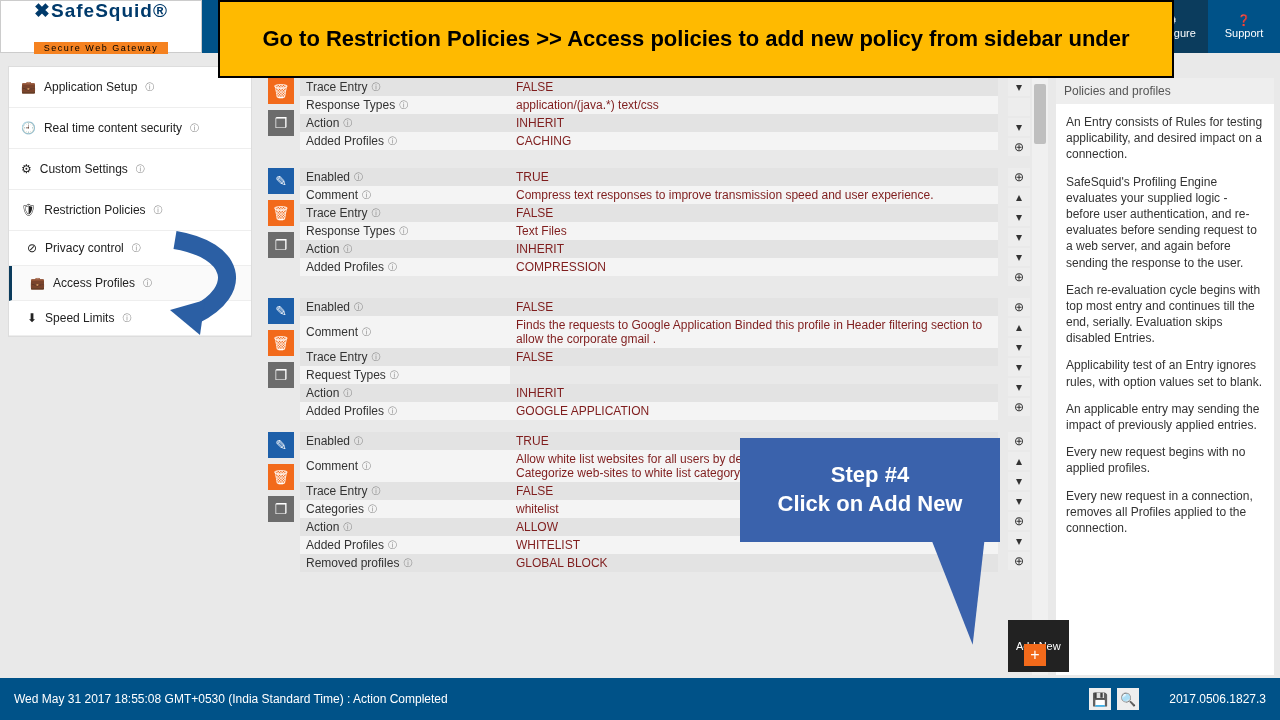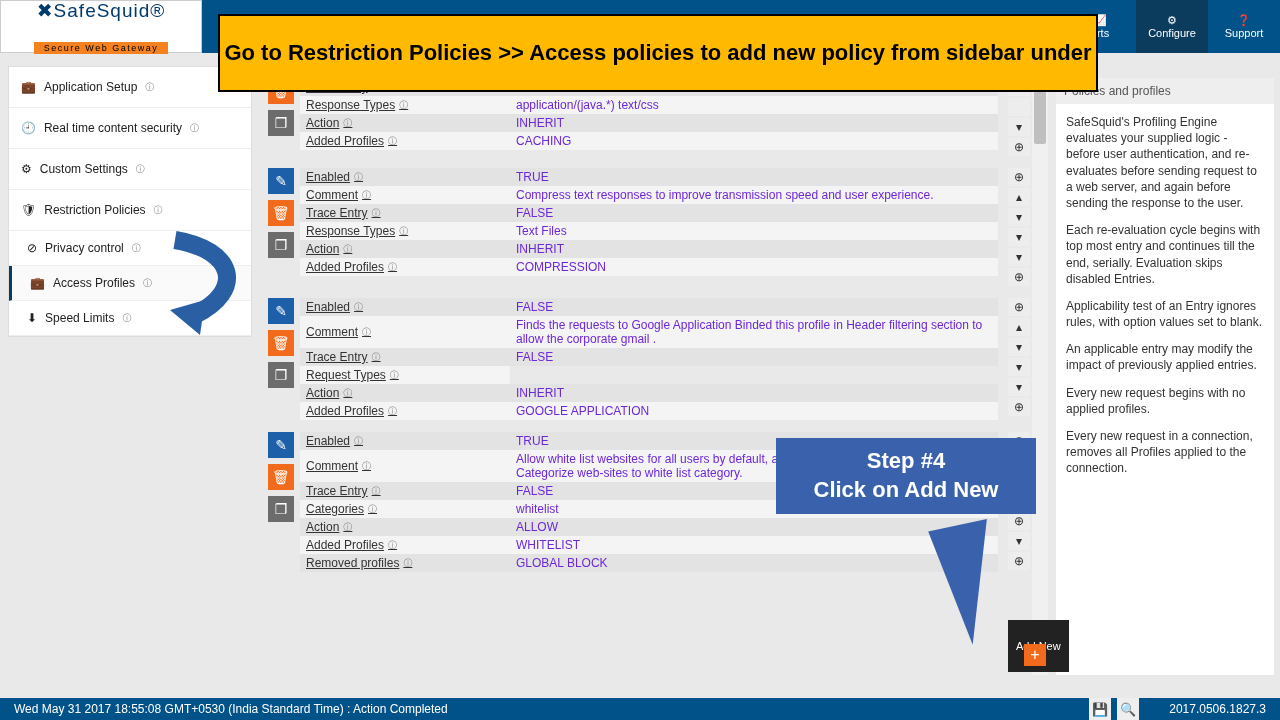--- a/index.html
+++ b/index.html
@@ -1,23 +1,23 @@
 <!DOCTYPE html>
 <html><head>
 <meta charset="utf-8">
 <style>
   * { box-sizing: border-box; margin: 0; padding: 0; }
   body { font-family: "Segoe UI", Arial, sans-serif; font-size: 12px; background: #e9e9e9; width: 1280px; height: 720px; overflow: hidden; position: relative; }
   
   
   .topbar { position: absolute; top:0; left:0; right:0; height:53px; background:#005288; display:flex; }
   .logo-box { background:#fff; border:1px solid #ccc; height:53px; width:202px; display:flex; flex-direction:column; align-items:center; justify-content:center; }
-  .logo-main { font-size:19px; font-weight:normal; color:#003a6b; letter-spacing:1px;}
+  .logo-main { font-size:19px; font-weight:bold; color:#003a6b; letter-spacing:1px;}
   .logo-sub  { font-size:9px; background:#f58220; color:#000; padding:1px 10px; letter-spacing:1.5px; margin-top:20px;}
-  .banner { position:absolute; top:14px; left:218px; width:880px; height:78px; background:#ffba00; border:2px solid #000; display:flex; align-items:center; justify-content:center; font-size:22px; font-weight:bold; text-align:center; z-index:20;}
+  .banner { position:absolute; top:0; left:218px; width:956px; height:78px; background:#ffba00; border:2px solid #000; display:flex; align-items:center; justify-content:center; font-size:22px; font-weight:bold; text-align:center; z-index:20;}
   .nav-btn { color:#fff; width:72px; height:53px; display:flex; flex-direction:column; align-items:center; justify-content:center; font-size:11px;}
   .nav-btn.conf { background:#0b3c5d; }
   .nav-spacer { flex:1; }
   
   
   .sidebar { position:absolute; top:66px; left:8px; width:244px; background:#fff; border:1px solid #ddd;}
   .side-item { padding:13px 12px; border-bottom:1px solid #eee; display:flex; align-items:center; gap:8px; color:#222; position:relative;}
   .side-item.sub { padding:10px 18px; }
   .side-item.active { border-left:3px solid #0b3c5d; background:#fafafa;}
   .info-dot { font-size:9px; color:#888; }
@@ -27,40 +27,40 @@
   
   .main { position:absolute; top:78px; left:268px; width:762px; bottom:45px; overflow:hidden; }
   .entry-block { margin-bottom:12px; display:flex; gap:6px;}
   .entry-actions { display:flex; flex-direction:column; gap:6px;}
   .act { width:26px; height:26px; display:flex; align-items:center; justify-content:center; color:#fff; font-size:14px;}
   .act.edit{ background:#1d5fa9;} .act.del{background:#f26a1b;} .act.copy{background:#6c6c6c;}
   .entry-table { flex:1; }
   .row { display:flex; }
   .row:nth-child(odd) .lbl,.row:nth-child(odd) .val{ background:#e3e3e3;}
   .row:nth-child(even) .lbl,.row:nth-child(even) .val{ background:#f4f4f4;}
-  .lbl { width:210px; padding:2px 6px; display:flex; align-items:center; gap:4px; color:#333;text-decoration:underline; }
-  .val { flex:1; padding:2px 6px; color:#6d28d9; }
+  .lbl { width:210px; padding:2px 6px; display:flex; align-items:center; gap:4px; color:#333; }
+  .val { flex:1; padding:2px 6px; color:#7f1d1d; }
   .indic { width:22px; display:flex; flex-direction:column; gap:2px; margin-left:4px;}
   .ind-btn { width:22px; height:18px; background:#ededed; display:flex; align-items:center;justify-content:center;font-size:12px;color:#333;}
   .scrollbar { position:absolute; top:78px; left:1032px; width:16px; bottom:45px; background:#f0f0f0;}
   .scroll-thumb { position:absolute; top:6px; left:2px; width:12px; height:60px; background:#bfbfbf; border-radius:2px;}
   
   
   .rpanel { position:absolute; top:78px; right:6px; width:218px; bottom:45px; background:#fff; padding:8px 10px; overflow:hidden; font-size:12px; color:#333;}
   .rpanel h4 { background:#eee; padding:6px 8px; margin:-8px -10px 10px -10px; font-weight:normal; color:#555;}
   .rpanel p { margin-bottom:11px; line-height:1.35;}
   
   
-  .call4 { position:absolute; top:438px; left:740px; width:260px; height:76px; background:#3a62ac; color:#fff; font-size:22px; font-weight:bold; display:flex; flex-direction:column; align-items:center; justify-content:center; z-index:25; text-align:center; line-height:1.3;margin-left:36px;}
+  .call4 { position:absolute; top:438px; left:740px; width:260px; height:104px; background:#3a62ac; color:#fff; font-size:22px; font-weight:bold; display:flex; flex-direction:column; align-items:center; justify-content:center; z-index:25; text-align:center; line-height:1.3;}
   .call4-tail { position:absolute; top:524px; left:940px; width:0;height:0; border-left:20px solid transparent; border-right:40px solid transparent; border-top:120px solid #3a62ac; transform:rotate(-12deg); z-index:24;}
   .addnew-tip { position:absolute; top:620px; left:1008px; background:#222; color:#fff; font-size:11px; padding:20px 8px; z-index:30;}
   .addnew-btn { position:absolute; top:644px; left:1024px; width:22px;height:22px;background:#f26a1b;color:#fff;display:flex;align-items:center;justify-content:center;font-size:16px;z-index:30;}
   
   
-  .footer { position:absolute; bottom:0; left:0; right:0; height:22px; background:#005288; color:#fff; display:flex; align-items:center; padding:0 14px; font-size:12px;}
+  .footer { position:absolute; bottom:0; left:0; right:0; height:42px; background:#005288; color:#fff; display:flex; align-items:center; padding:0 14px; font-size:12px;}
   .footer .right { margin-left:auto; display:flex; align-items:center; gap:6px;}
   .ficon { width:22px;height:22px;background:#eee;color:#333;display:flex;align-items:center;justify-content:center;font-size:13px;}
 </style>
 </head>
 <body>
 
 <div class="topbar">
   <div class="logo-box">
     <div class="logo-main">✖SafeSquid®</div>
     <div class="logo-sub">Secure Web Gateway</div>
@@ -284,24 +284,25 @@
       </div>
     </div>
   </div>
 <div class="scrollbar">
     <div class="scroll-thumb"></div>
   </div>
 
 <div class="rpanel">
   <h4>Policies and profiles</h4>
   <div id="rparas">
+      <p>An Entry consists of Rules for testing applicability, and desired impact on a connection.</p>
       <p>SafeSquid's Profiling Engine evaluates your supplied logic - before user authentication, and re-evaluates before sending request to a web server, and again before sending the response to the user.</p>
       <p>Each re-evaluation cycle begins with top most entry and continues till the end, serially. Evaluation skips disabled Entries.</p>
       <p>Applicability test of an Entry ignores rules, with option values set to blank.</p>
-      <p>An applicable entry may modify the impact of previously applied entries.</p>
+      <p>An applicable entry may sending the impact of previously applied entries.</p>
       <p>Every new request begins with no applied profiles.</p>
       <p>Every new request in a connection, removes all Profiles applied to the connection.</p>
     </div>
 </div>
 
 <div class="call4">
   <div>Step #4</div>
   <div>Click on Add New</div>
 </div>
 <div class="call4-tail"></div>

